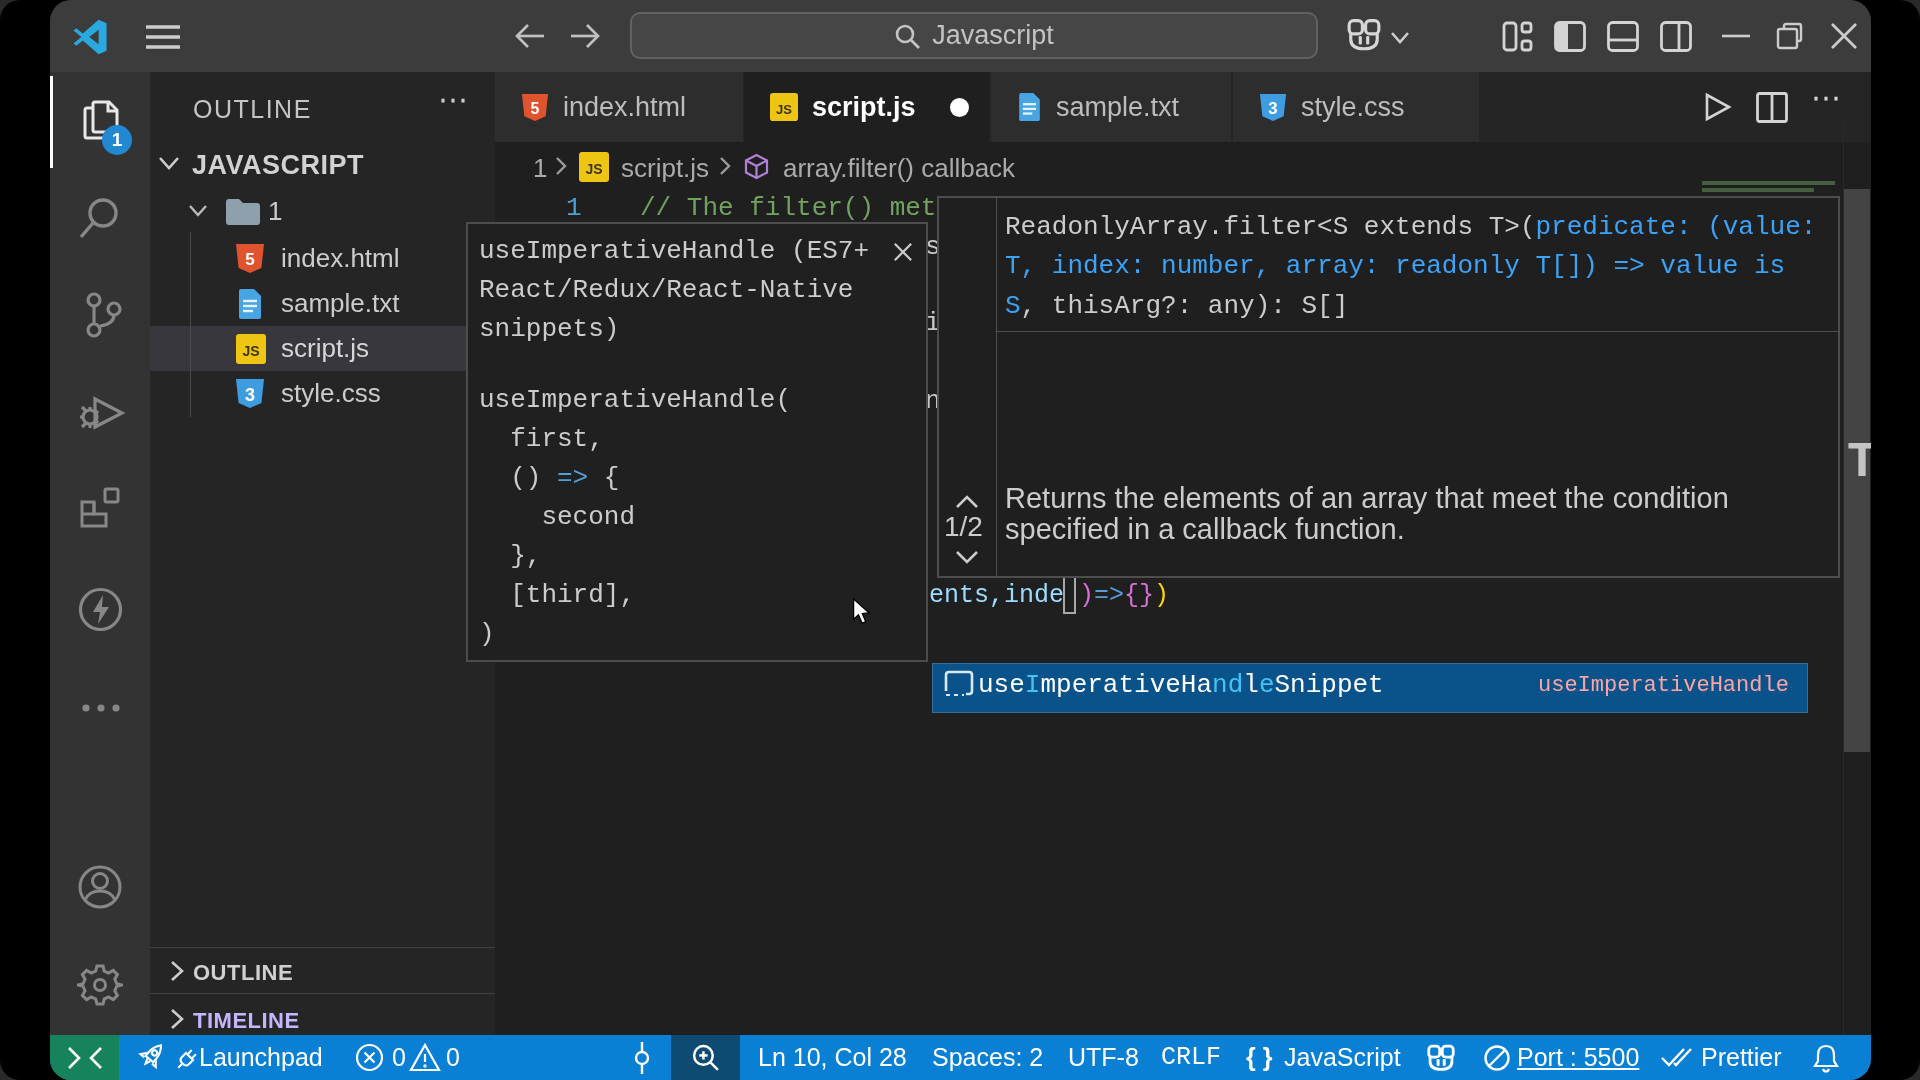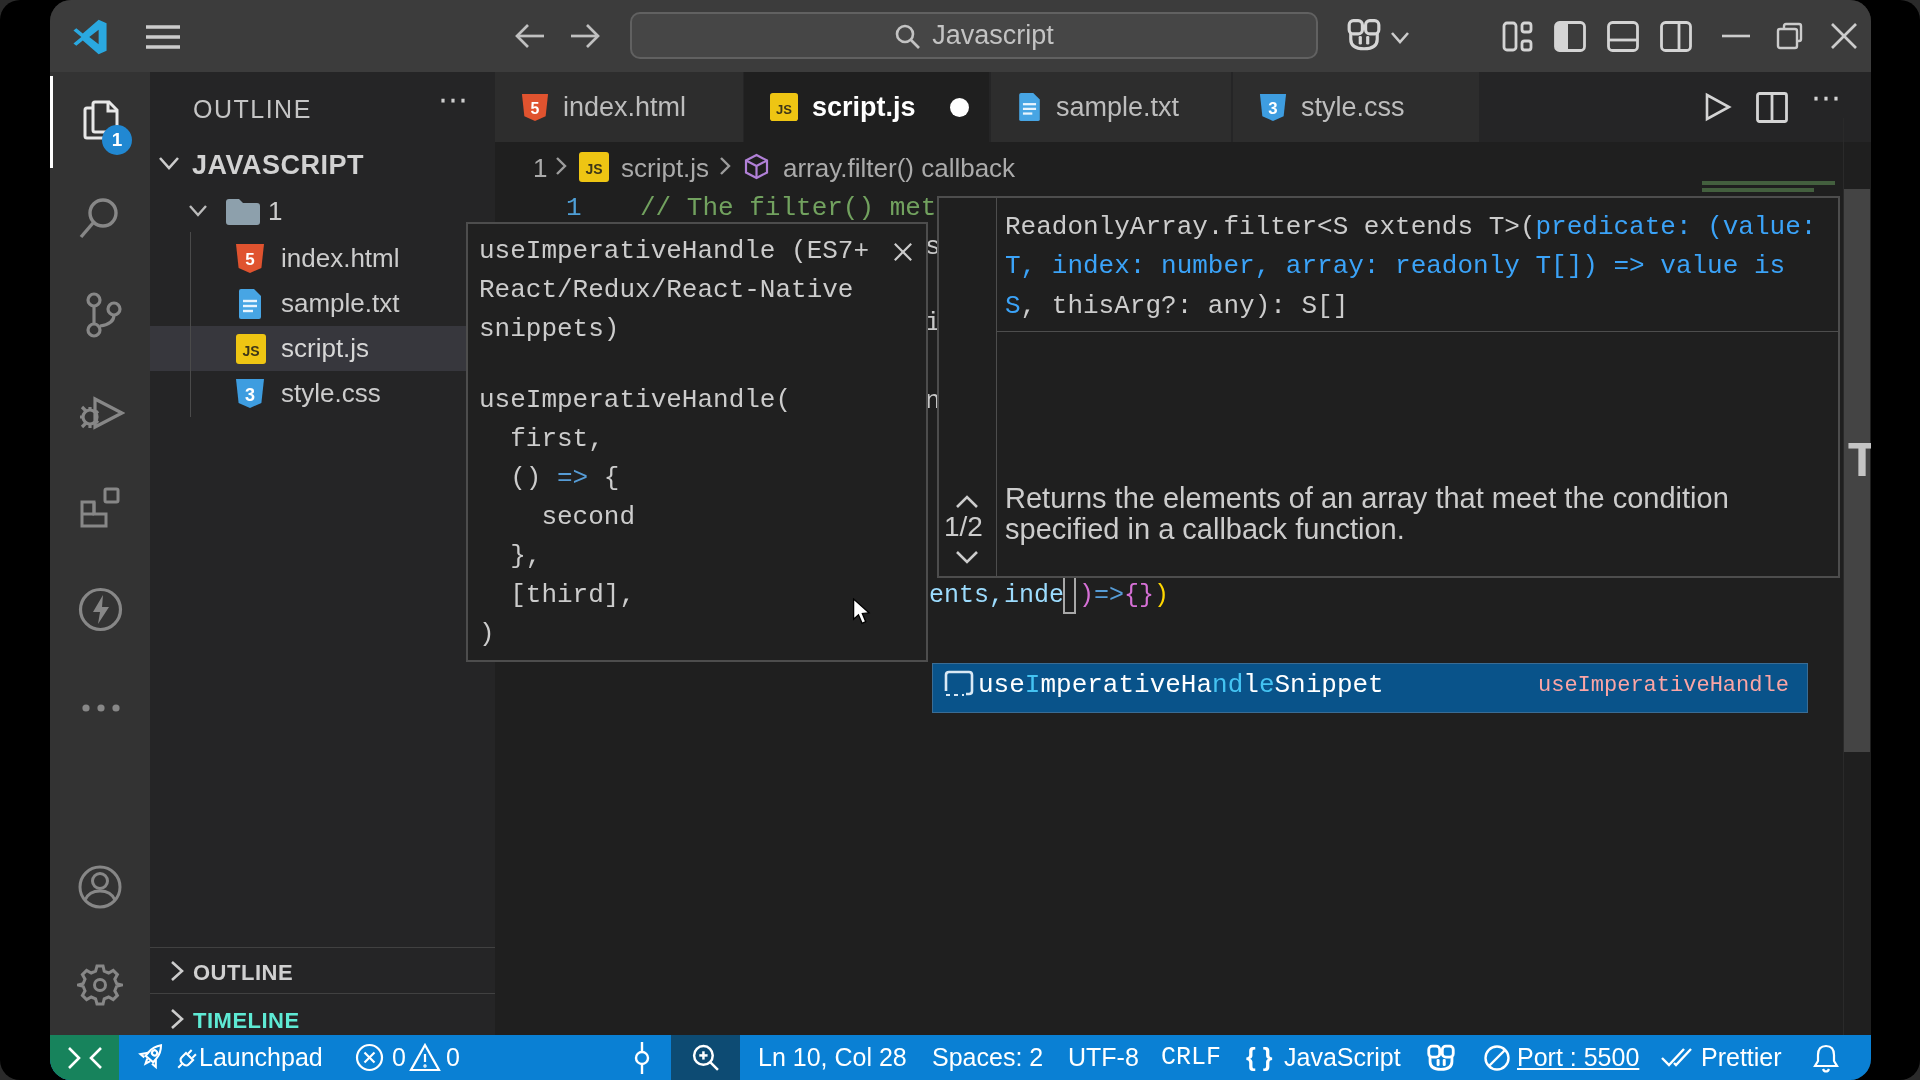--- a/index.html
+++ b/index.html
@@ -248,21 +248,21 @@
 
     <div class="sep" style="top:875px;"></div>
     <svg class="abs" style="left:20px;top:888px;" width="14" height="22" viewBox="0 0 14 22">
         <polyline points="2,2 12,11 2,20" stroke="#cccccc" stroke-width="2.6" fill="none"></polyline>
       </svg>
     <div class="abs" style="left:43px;top:888px;font-size:22px;letter-spacing:0.5px;font-weight:bold;color:#d0d0d0;">OUTLINE</div>
     <div class="sep" style="top:921px;"></div>
     <svg class="abs" style="left:20px;top:936px;" width="14" height="22" viewBox="0 0 14 22">
         <polyline points="2,2 12,11 2,20" stroke="#cccccc" stroke-width="2.6" fill="none"></polyline>
       </svg>
-    <div class="abs" style="left:43px;top:936px;font-size:22px;letter-spacing:0.5px;font-weight:bold;color:#5eead4;">TIMELINE</div>
+    <div class="abs" style="left:43px;top:936px;font-size:22px;letter-spacing:0.5px;font-weight:bold;color:#c4b5fd;">TIMELINE</div>
   </div>
   <div id="editor">
     <div id="tabs">
       <div class="tab" style="left:0;width:248px;">
         <svg style="margin-left:26px" width="28" height="29" viewBox="0 0 30 31">
             <path d="M1 1 h28 l-2.6 24 L15 30 L3.6 25 Z" fill="#e0532f"></path>
             <text x="15" y="22" font-size="17" font-weight="bold" fill="#ffffff" text-anchor="middle" font-family="Liberation Sans">5</text>
           </svg>
         <span style="margin-left:14px">index.html</span>
       </div>

